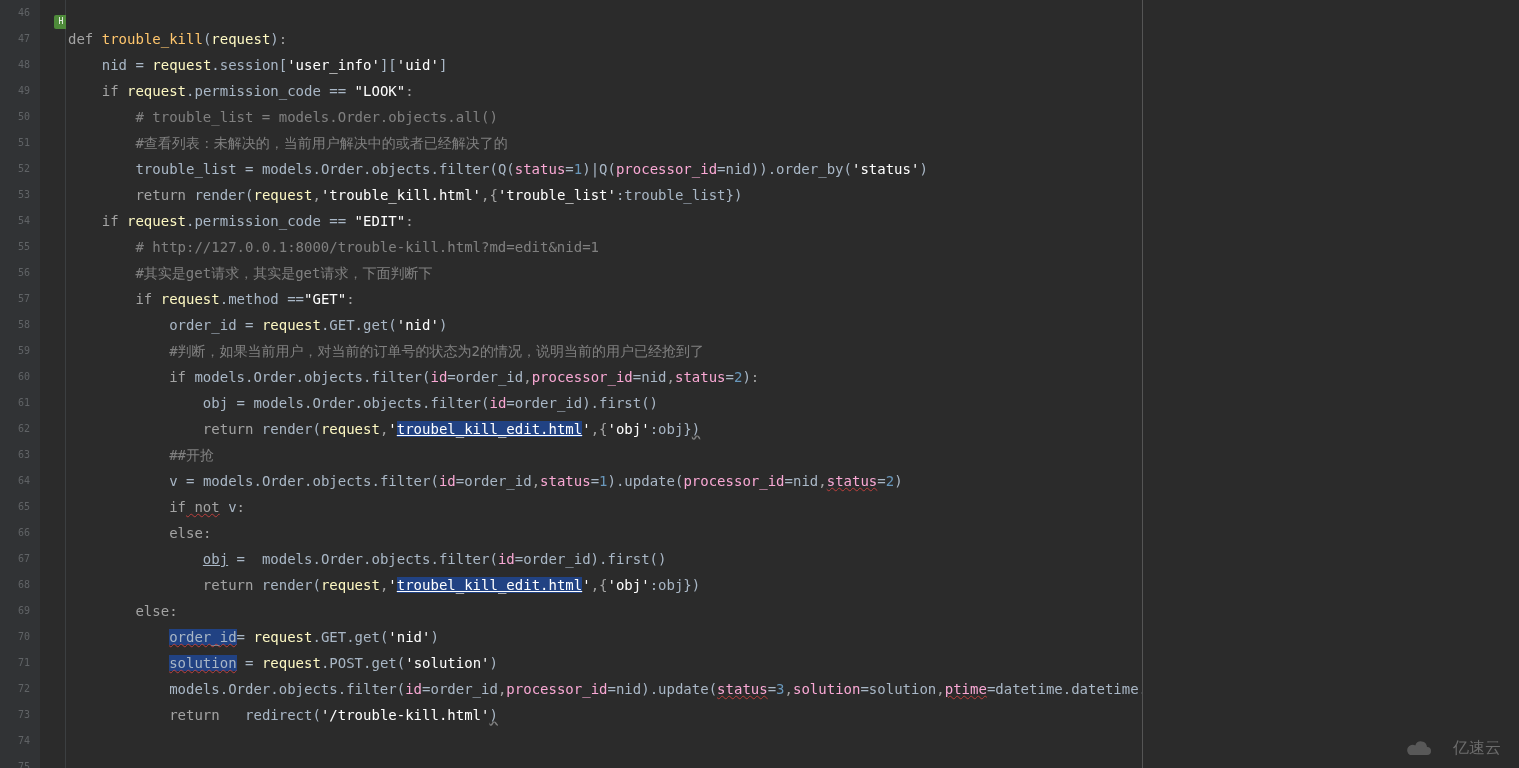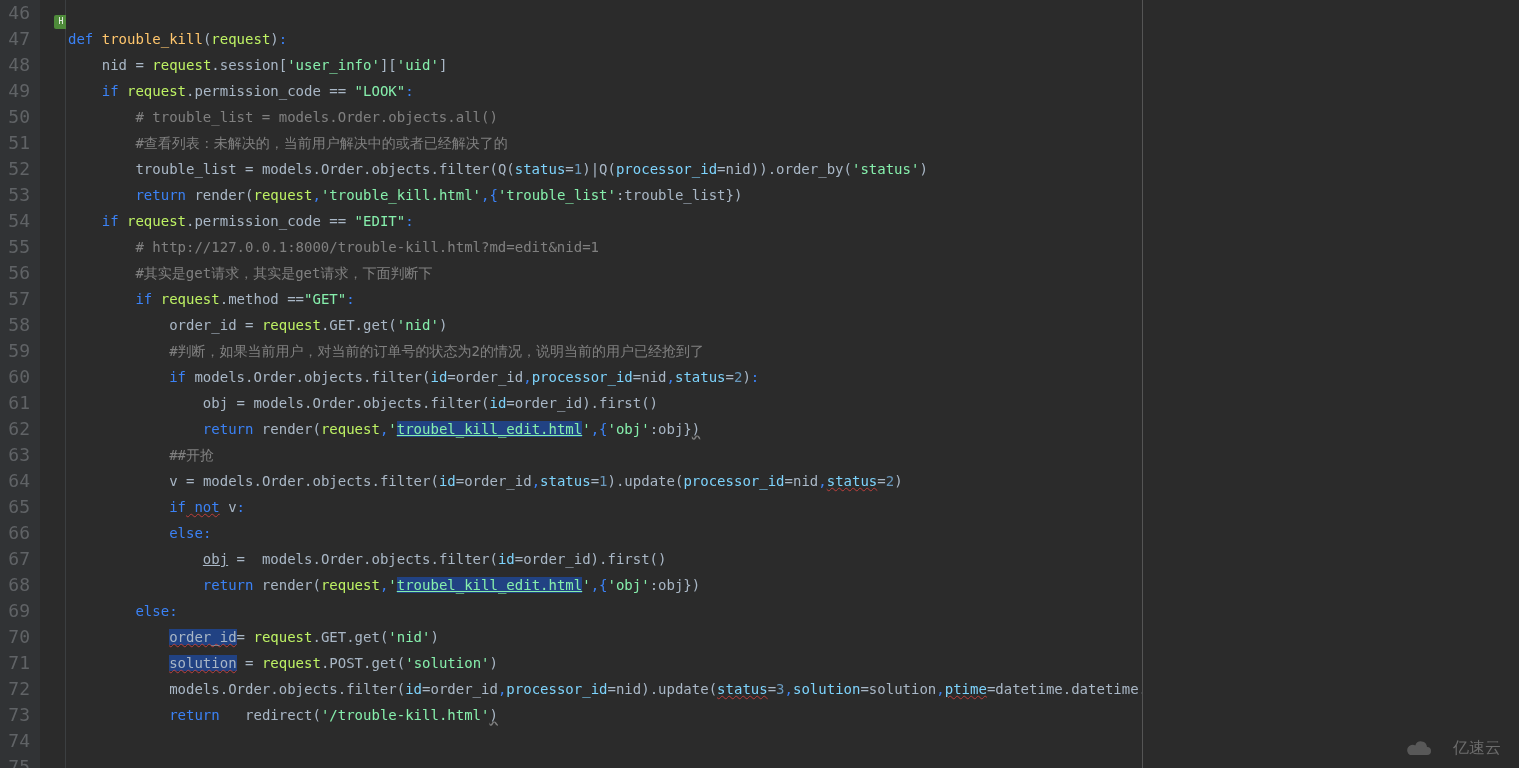--- a/index.html
+++ b/index.html
@@ -16,21 +16,21 @@
   .editor-wrap {
     display: flex;
     height: 768px;
   }
   .gutter {
     width: 40px;
     background: #313335;
     color: #606366;
     text-align: right;
     padding-right: 10px;
-    font-size: 18px;
+    font-size: 10px;
     user-select: none;
     flex-shrink: 0;
   }
   .gutter .ln { height: 26px; line-height: 26px; }
   .fold-col {
     width: 26px;
     background: #2b2b2b;
     border-right: 1px solid #3c3f41;
     flex-shrink: 0;
     position: relative;
@@ -49,27 +49,27 @@
     height: 26px;
     line-height: 26px;
     white-space: pre;
     padding-left: 2px;
   }
   .right-pane {
     width: 376px;
     background: #2b2b2b;
     flex-shrink: 0;
   }
-  .kw { color: #3b82f6; }
+  .kw { color: #a3a3a3; }
   .fn { color: #ffc66d; }
-  .self { color: #bef264; }
-  .str { color: #86efac; }
+  .self { color: #fef9c3; }
+  .str { color: #ffffff; }
   .num { color: #6897bb; }
   .comment { color: #808080; }
-  .param { color: #7dd3fc; margin-top: 16px; }
+  .param { color: #f9a8d4; margin-top: 16px; }
   .err-ul { text-decoration: underline wavy #bc3f3c; text-decoration-thickness:1px;}
   .warn-ul { text-decoration: underline wavy #808080; }
   .hl-sel { background: #214283; }
   .underline-link { text-decoration: underline; }
   .watermark {
     position: absolute;
     right: 18px;
     bottom: 9px;
     font-size: 16px;
     color: #888;

